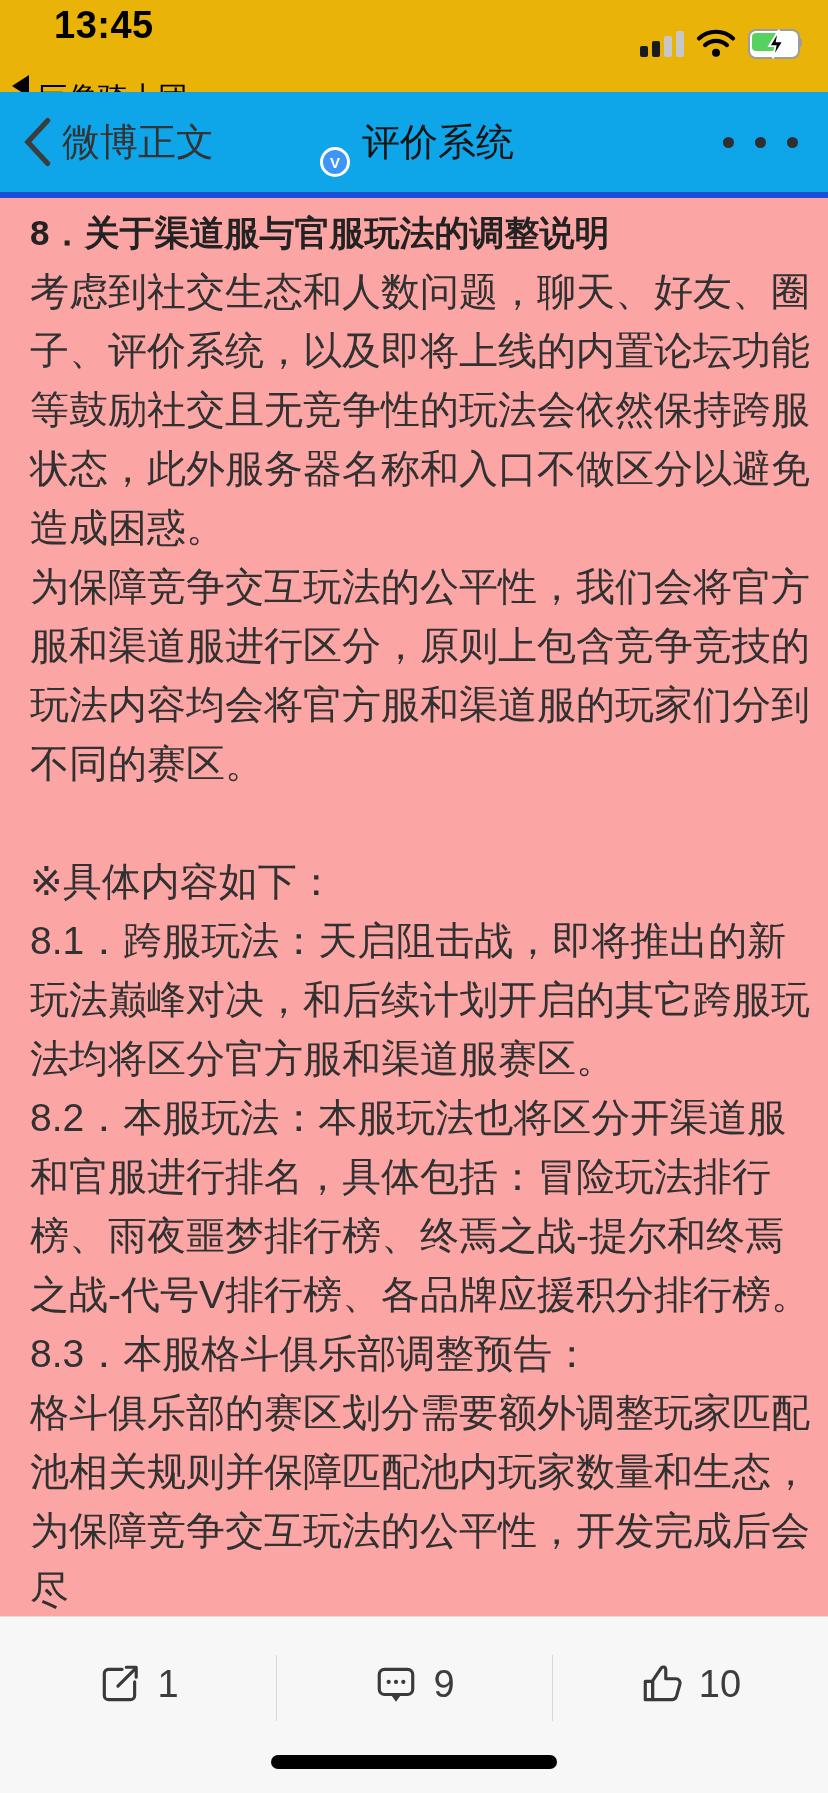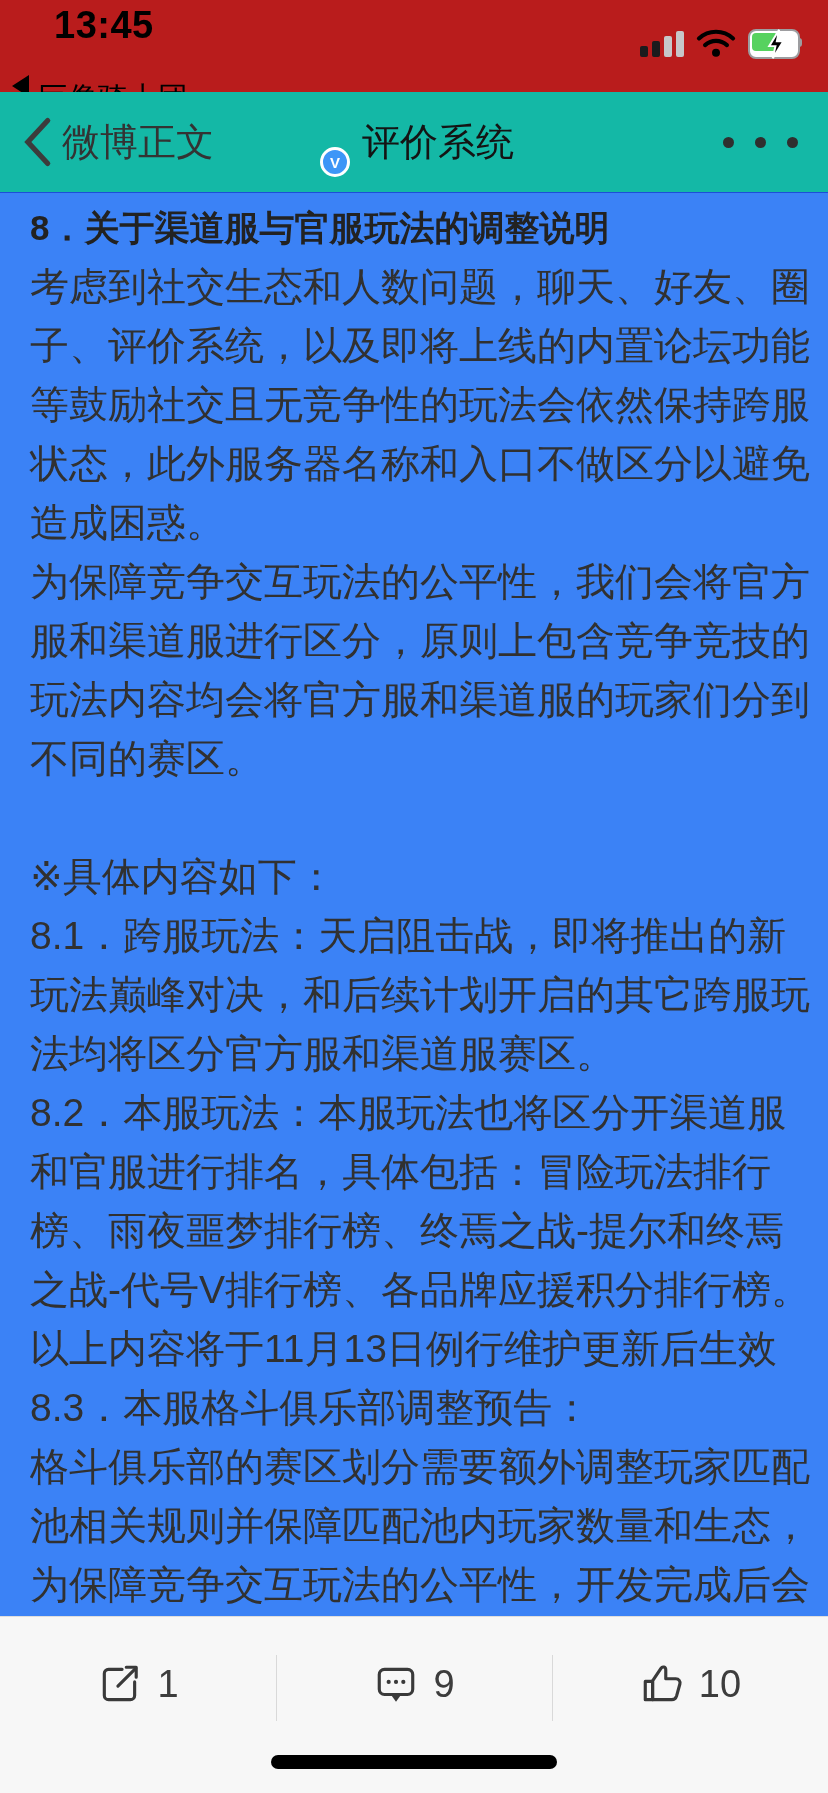--- a/index.html
+++ b/index.html
@@ -7,54 +7,54 @@
     width:828px;height:1793px;
     background:#ffffff;
     font-family:"Liberation Sans","DejaVu Sans",sans-serif;
     color:#2e2e2e;
     overflow:hidden;
     position:relative;
   }
   .screen{width:828px;height:1793px;display:flex;flex-direction:column;}
 
   
-  .status-bar{height:92px;position:relative;background:#b91c1c;flex:0 0 auto;}
+  .status-bar{height:92px;position:relative;background:#eab308;flex:0 0 auto;}
   .status-time{position:absolute;left:54px;top:4px;font-size:38px;font-weight:700;color:#000;letter-spacing:.5px;}
   .back-app{position:absolute;left:12px;top:52px;display:flex;align-items:center;gap:9px;}
   .back-app-triangle{width:0;height:0;border-top:11px solid transparent;border-bottom:11px solid transparent;border-right:17px solid #000;}
   .back-app-label{font-size:30px;color:#000;margin-top:26px;}
   .status-icons{position:absolute;right:22px;top:28px;display:flex;align-items:center;gap:12px;}
   .sig{display:flex;align-items:flex-end;gap:4px;height:27px;}
   .sig i{display:block;width:8px;border-radius:2px;background:#1b1b1d;}
   .sig i.dim{background:#c7c7c9;}
   .sig .b1{height:11px}.sig .b2{height:16px}.sig .b3{height:21px}.sig .b4{height:26px}
   .battery{position:relative;width:58px;height:28px;}
   .battery .shell{position:absolute;left:0;top:0;width:48px;height:26px;border:2px solid #9d9da0;border-radius:8px;background:#fff;}
   .battery .fill{position:absolute;left:4px;top:4px;width:26px;height:18px;border-radius:4px;}
   .battery .cap{position:absolute;right:4px;top:9px;width:4px;height:9px;background:#9d9da0;border-radius:0 3px 3px 0;}
   .battery svg{position:absolute;left:12px;top:-2px;}
 
   
-  .nav-bar{height:100px;background:#14b8a6;border-bottom:1px solid #1d4ed8;display:flex;align-items:center;position:relative;flex:0 0 auto;}
+  .nav-bar{height:100px;background:#0ea5e9;border-bottom:6px solid #1d4ed8;display:flex;align-items:center;position:relative;flex:0 0 auto;}
   .nav-back{display:flex;align-items:center;gap:8px;margin-left:20px;cursor:pointer;}
   .nav-back-label{font-size:38px;color:#333;}
   .nav-user{position:absolute;left:284px;display:flex;align-items:center;gap:16px;}
   .avatar-wrap{position:relative;width:62px;height:62px;}
   .avatar{width:62px;height:62px;border-radius:50%;
     background:radial-gradient(circle at 58% 30%, #f0a04b 0%, #d9652f 26%, #a93a26 48%, #6b1f1e 70%, #341317 100%);
     box-shadow:inset 0 -14px 16px rgba(20,10,20,.55);}
   .verified-badge{position:absolute;right:-4px;bottom:-4px;width:24px;height:24px;border-radius:50%;
     background:#3d96f7;border:3px solid #ffffff;color:#fff;font-size:15px;font-weight:700;
     display:flex;align-items:center;justify-content:center;}
   .nav-user-name{font-size:38px;color:#141414;}
   .nav-more{position:absolute;right:28px;display:flex;gap:21px;padding:14px 2px;cursor:pointer;}
   .nav-more i{width:11px;height:11px;border-radius:50%;background:#2f2f2f;display:block;}
 
   
-  .content{flex:1 1 auto;overflow:hidden;padding:5px 14px 0 30px;background:#3b82f6;}
+  .content{flex:1 1 auto;overflow:hidden;padding:5px 14px 0 30px;background:#fca5a5;}
   .content p{margin:0;font-size:39px;line-height:59px;color:#313131;word-break:break-all;}
   .content p.heading{font-size:35px;font-weight:700;color:#222;}
   .content p.blank{min-height:59px;}
 
   
   .toolbar{flex:0 0 auto;height:176px;background:#f7f7f7;border-top:1px solid #dedede;position:relative;}
   .toolbar-row{display:flex;margin-top:44px;}
   .tb-cell{width:276px;display:flex;align-items:center;justify-content:center;gap:14px;cursor:pointer;}
   .tb-count{font-size:38px;color:#3d3d3d;}
   .tb-divider{position:absolute;top:38px;width:1px;height:66px;background:#d9d9d9;}
@@ -121,21 +121,20 @@
   </div>
 
   <div class="content">
     <p class="heading">8．关于渠道服与官服玩法的调整说明</p>
     <p>考虑到社交生态和人数问题，聊天、好友、圈子、评价系统，以及即将上线的内置论坛功能等鼓励社交且无竞争性的玩法会依然保持跨服状态，此外服务器名称和入口不做区分以避免造成困惑。</p>
     <p>为保障竞争交互玩法的公平性，我们会将官方服和渠道服进行区分，原则上包含竞争竞技的玩法内容均会将官方服和渠道服的玩家们分到不同的赛区。</p>
     <p class="blank"></p>
     <p>※具体内容如下：</p>
     <p>8.1．跨服玩法：天启阻击战，即将推出的新玩法巅峰对决，和后续计划开启的其它跨服玩法均将区分官方服和渠道服赛区。</p>
     <p>8.2．本服玩法：本服玩法也将区分开渠道服和官服进行排名，具体包括：冒险玩法排行榜、雨夜噩梦排行榜、终焉之战-提尔和终焉之战-代号V排行榜、各品牌应援积分排行榜。</p>
-    <p>以上内容将于11月13日例行维护更新后生效</p>
     <p>8.3．本服格斗俱乐部调整预告：</p>
     <p>格斗俱乐部的赛区划分需要额外调整玩家匹配池相关规则并保障匹配池内玩家数量和生态，为保障竞争交互玩法的公平性，开发完成后会尽</p>
   </div>
 
   <div class="toolbar">
     <div class="tb-divider d1"></div>
     <div class="tb-divider d2"></div>
     <div class="toolbar-row">
       <div class="tb-cell">
         <svg width="46" height="46" viewBox="0 0 44 44">

